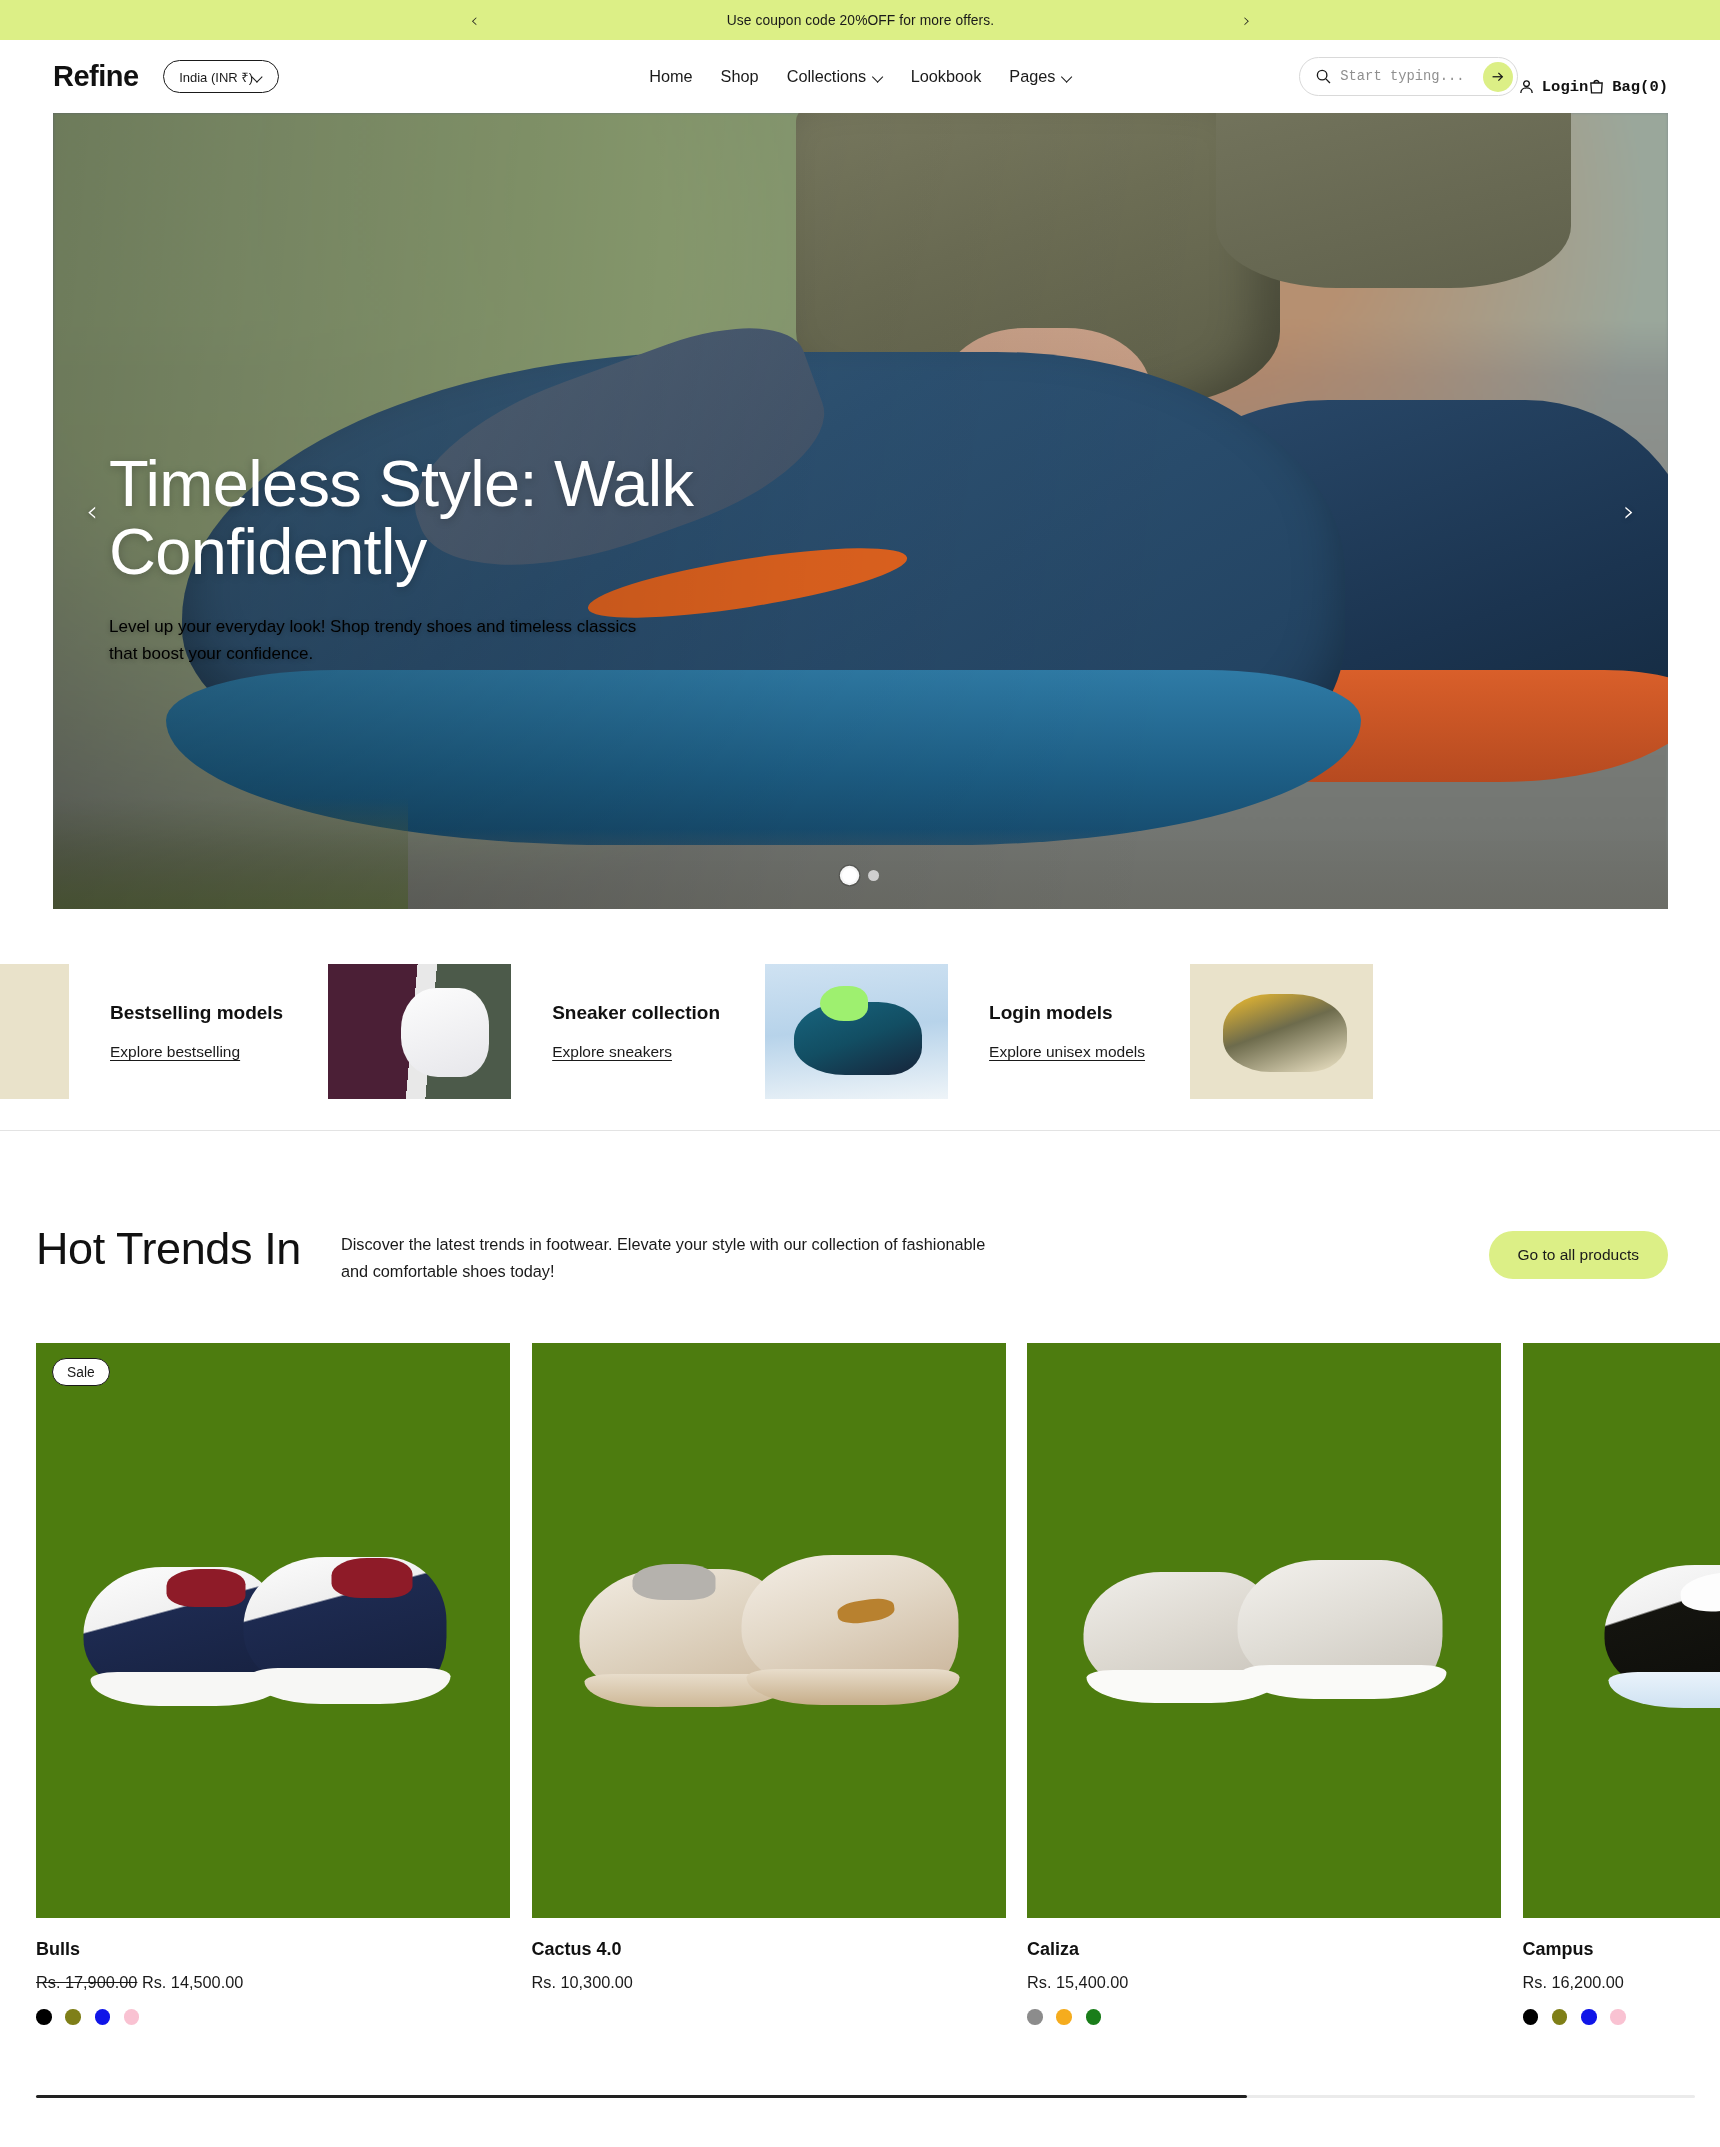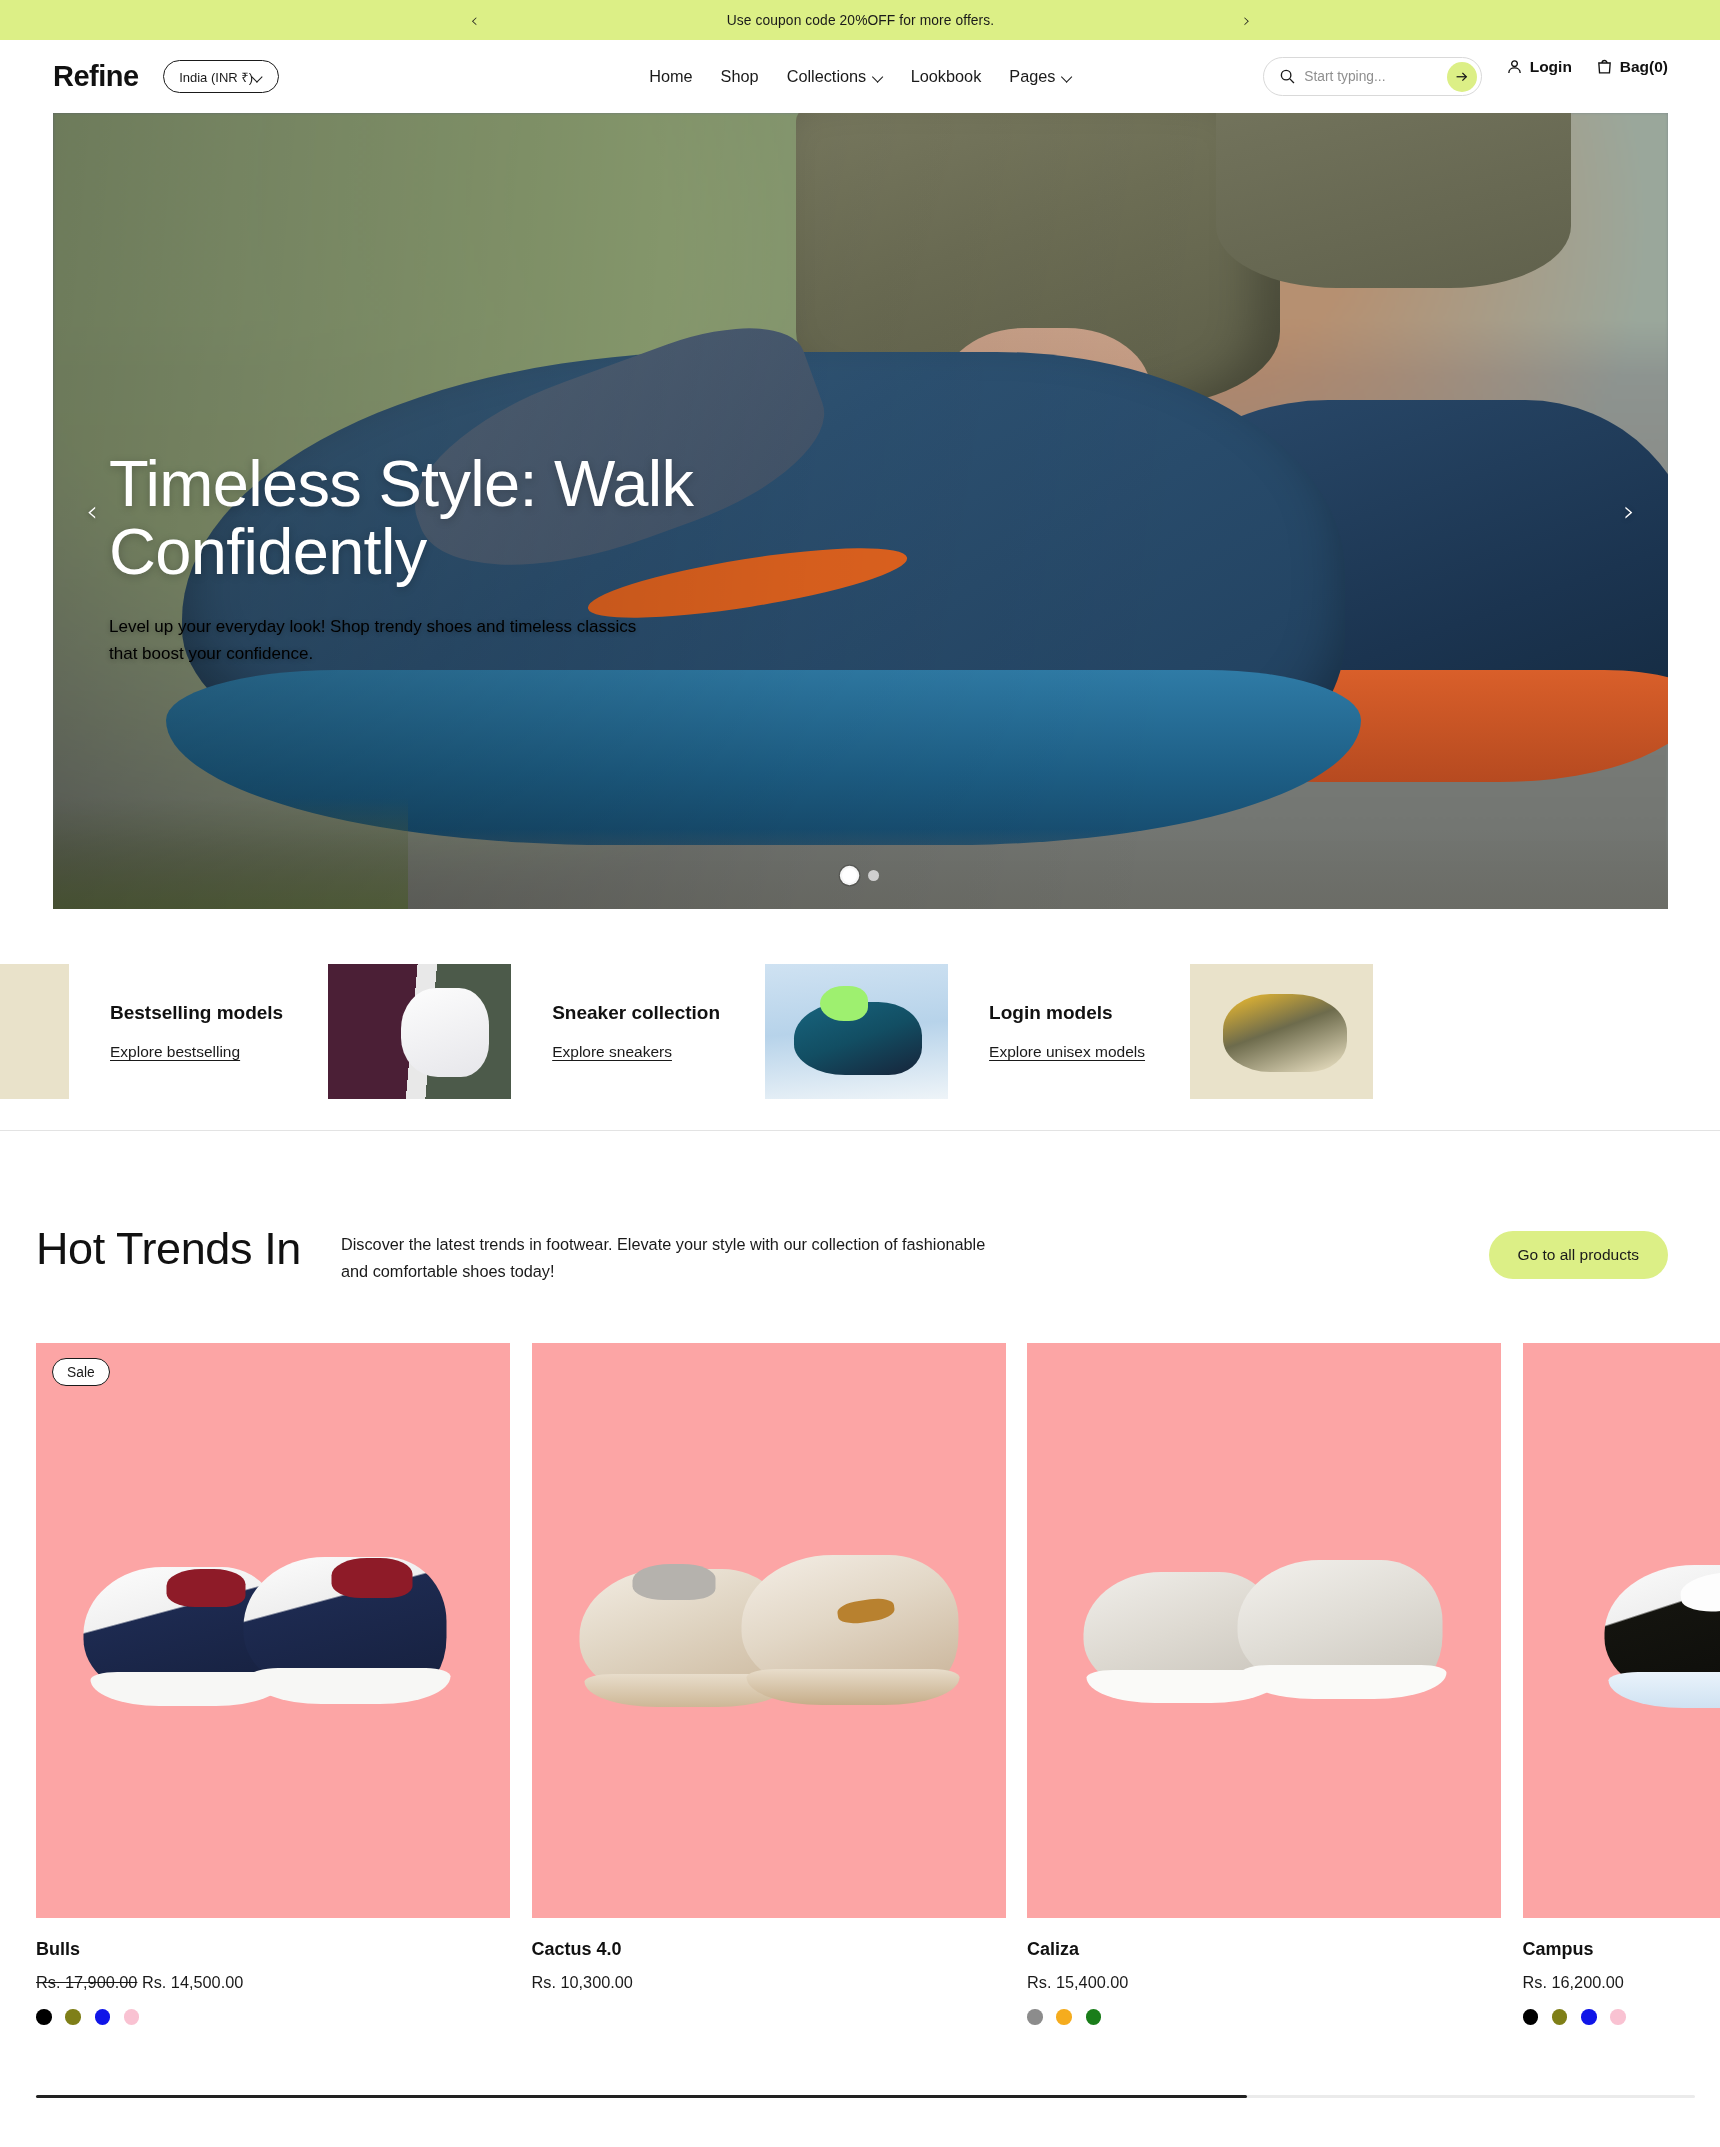--- a/index.html
+++ b/index.html
@@ -54,21 +54,21 @@
   .mainnav {
     position: absolute; left: 50%; transform: translateX(-50%);
     display: flex; align-items: center; gap: 28px;
   }
   .navlink {
     font-size: 16.3px; color: #1a1a1a; text-decoration: none;
     display: inline-flex; align-items: center; gap: 6.9px; cursor: pointer;
     white-space: nowrap;
   }
   .header-right {
-    margin-left: auto; display: flex; align-items: flex-start; gap: 24px;
+    margin-left: auto; display: flex; align-items: flex-end;  font-family: Liberation Mono, monospace;
   }
   .searchbox {
     width: 219px; height: 39px; border: 1.2px solid #d9d9d9; border-radius: 860px;
     background: #fff; display: flex; align-items: center; gap: 8.6px;
     padding: 0 4.3px 0 15.5px;
   }
   .search-ico { width: 16.3px; height: 16.3px; flex: 0 0 auto; color: #1a1a1a; }
   .search-input {
     flex: 1; border: 0; outline: 0; background: transparent;
     font-family: inherit; font-size: 13.8px; color: #1a1a1a; min-width: 0;
@@ -262,21 +262,21 @@
   }
 
   
   .grid {
     margin-top: 59px; padding: 0 0 0 36px;
     display: flex; gap: 21.5px; overflow: hidden;
   }
   .card { flex: 0 0 474px; }
   .card-media {
     position: relative; width: 474px; height: 575px;
-    background: #fca5a5; overflow: hidden;
+    background: #4d7c0f; overflow: hidden;
   }
   .badge-sale {
     position: absolute; left: 15.5px; top: 15.5px; z-index: 3;
     border: 1.3px solid #1a1a1a; border-radius: 860px;
     background: #fff; padding: 5.2px 14.6px; font-size: 13.8px; color: #1a1a1a;
   }
   .shoe { position: absolute; left: 50%; top: 52%; transform: translate(-50%,-50%); }
   .shoe-a { width: 379px; height: 198px; }
   .sh { position: absolute; }
   

